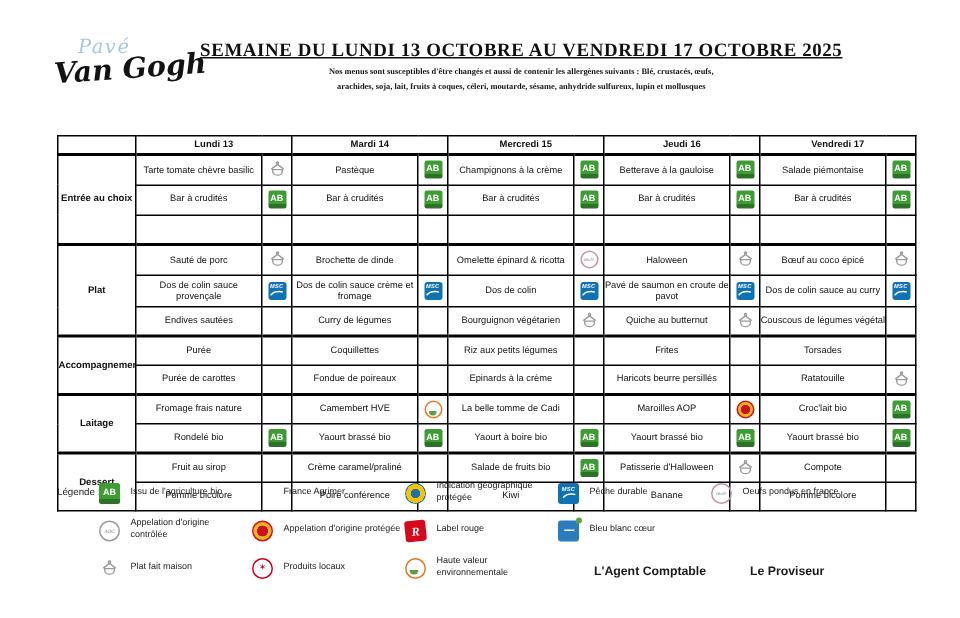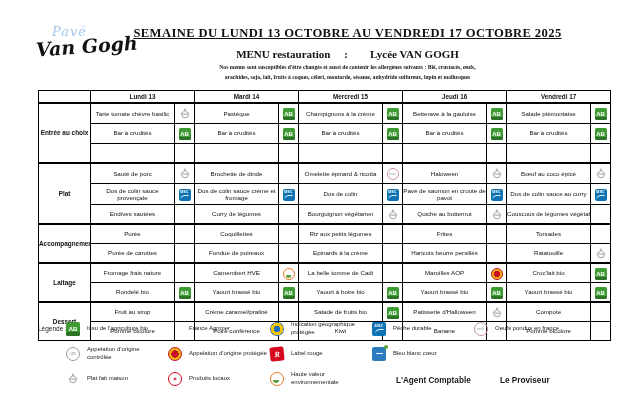--- a/index.html
+++ b/index.html
@@ -80,23 +80,20 @@
 
 <div class="page">
 
   <div class="logo">
     <span class="logo-lycee">Pavé</span>
     <span class="logo-vangogh">Van Gogh</span>
   </div>
 
   <div class="hdr-zone">
     <div class="title">SEMAINE DU LUNDI 13 OCTOBRE AU VENDREDI 17 OCTOBRE 2025</div>
-    <div class="menu-line">
-      <span>MENU restauration</span><span class="sep">:</span><span>Lycée VAN GOGH</span>
-    </div>
     <div class="allergy">
       <div>Nos menus sont susceptibles d'être changés et aussi de contenir les allergènes suivants : Blé, crustacés, œufs,</div>
       <div>arachides, soja, lait, fruits à coques, céleri, moutarde, sésame, anhydride sulfureux, lupin et mollusques</div>
     </div>
   </div>
 
   <div class="table-wrap" id="table-mount">
       <table class="menu">
         <colgroup>
           <col style="width:52px">

